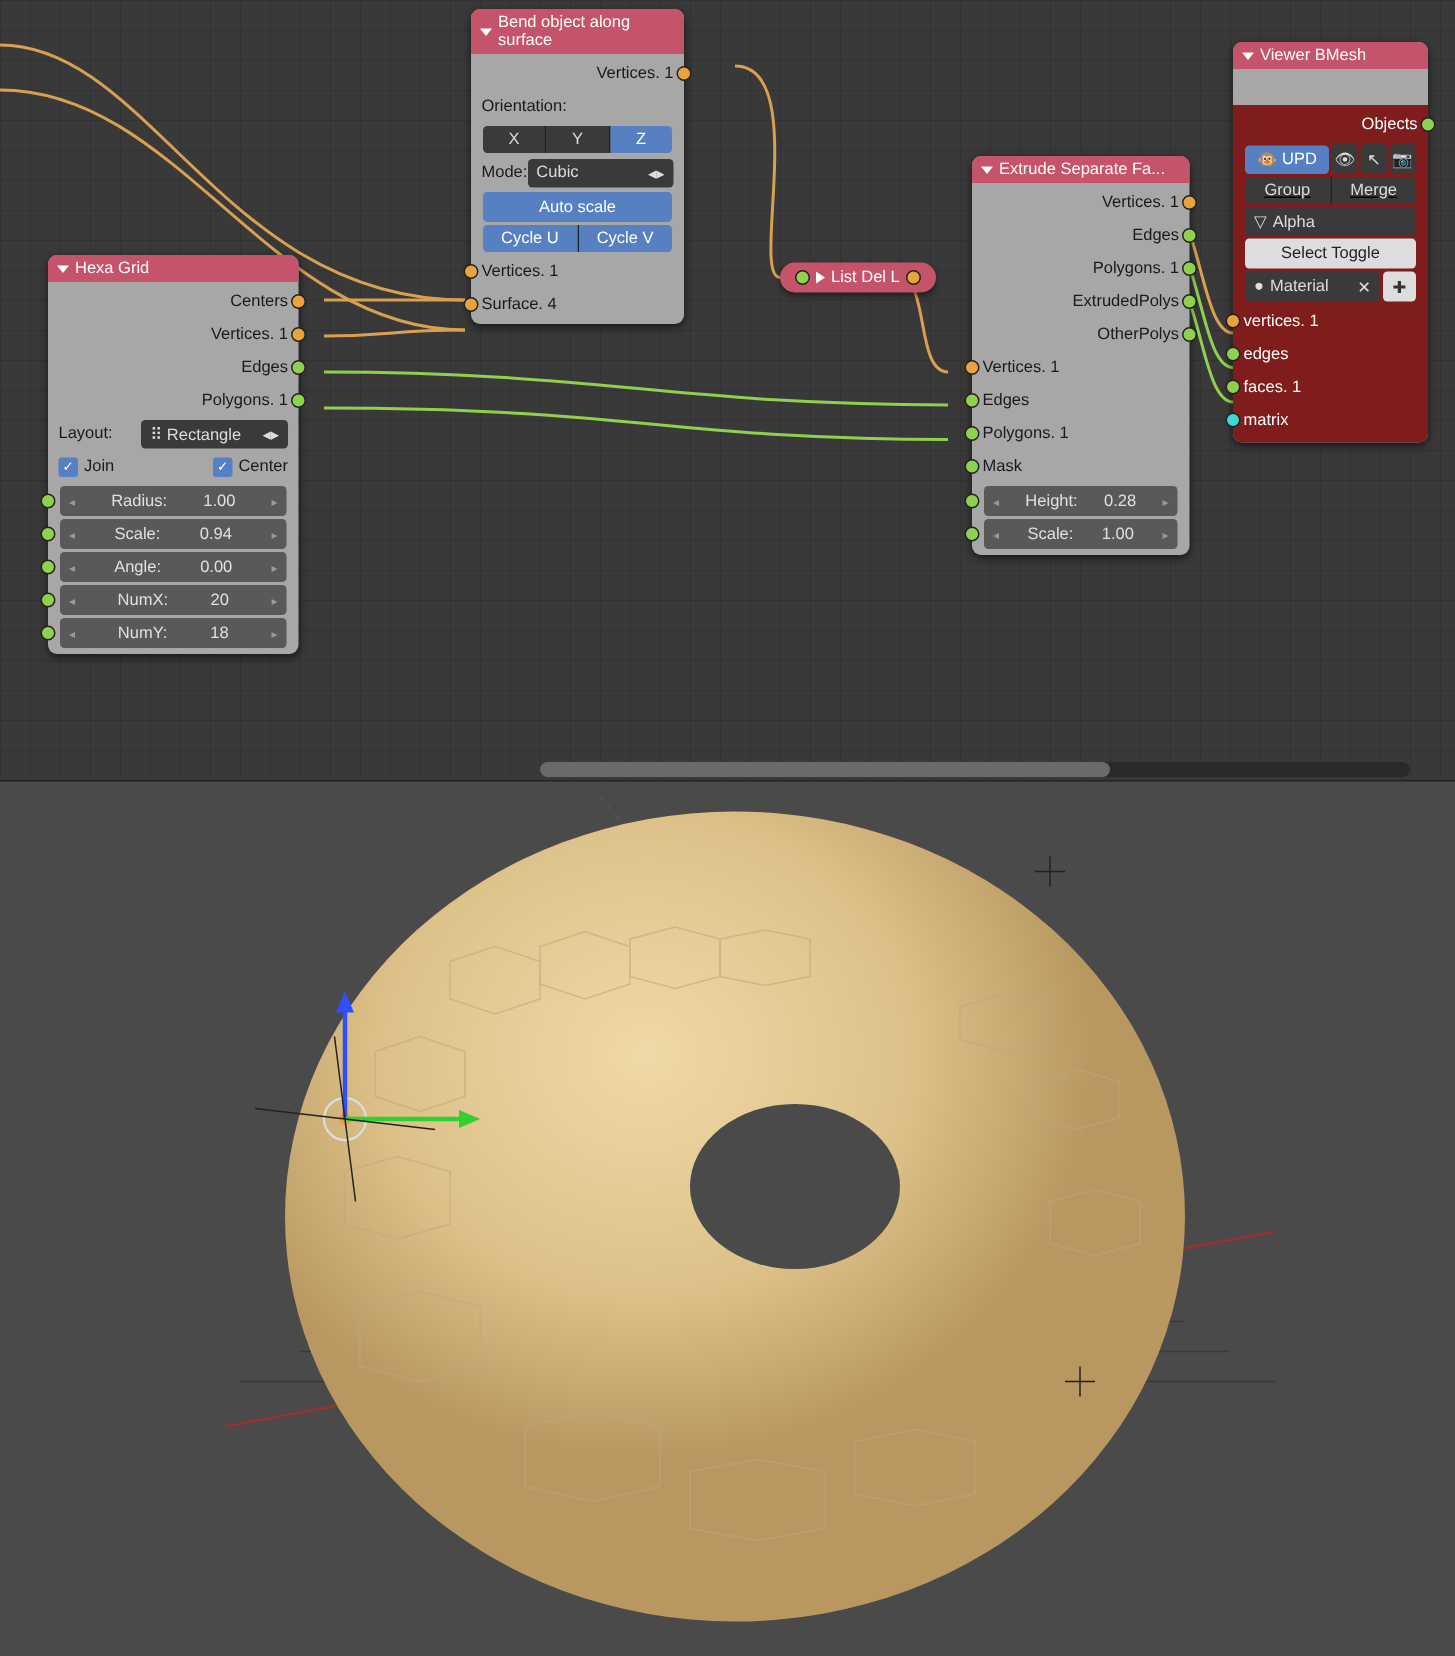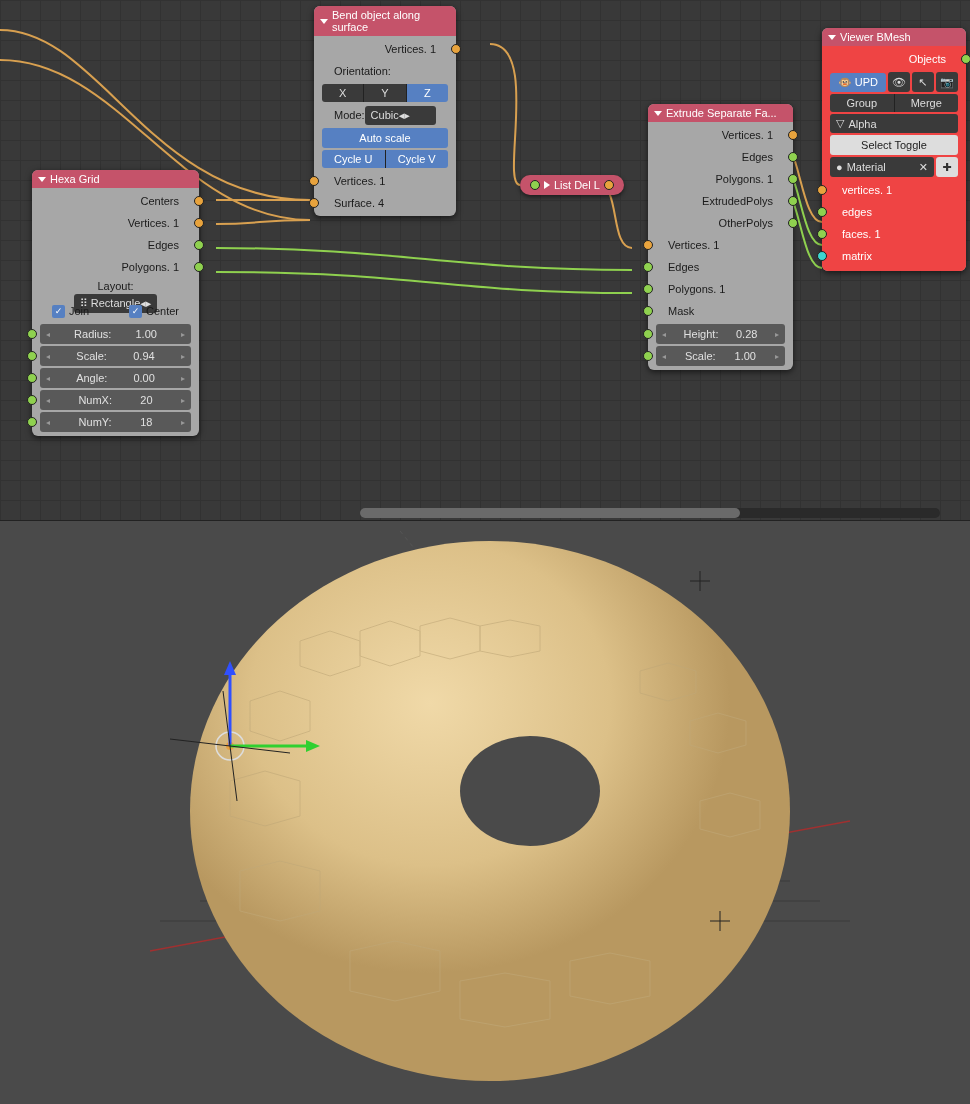--- a/index.html
+++ b/index.html
@@ -5,51 +5,51 @@
 * { margin: 0; padding: 0; box-sizing: border-box; font-family: sans-serif; font-size: 11px; }
 body { background: #393939; width: 970px; height: 1104px; position: relative; overflow: hidden; }
 .node-editor { width: 970px; height: 520px; background: #393939; position: relative; background-image: 
   linear-gradient(#323232 1px, transparent 1px),
   linear-gradient(90deg, #323232 1px, transparent 1px);
   background-size: 20px 20px; }
 .node { position: absolute; background: #a7a7a7; border-radius: 6px; box-shadow: 0 2px 6px rgba(0,0,0,0.6); }
 .node-header { background: #c5536a; color: #fff; padding: 3px 6px; border-radius: 6px 6px 0 0; display:flex; align-items:center; gap:4px; font-size:12px;}
 .node-header .tri { width:0;height:0;border-left:4px solid transparent;border-right:4px solid transparent;border-top:5px solid #fff;}
 .node-body { padding: 2px 0; }
-.row { display:flex; align-items:center; justify-content:space-between; padding:2px 20px; height:22px; color:#1a1a1a; position:relative;}
+.row { display:flex; align-items:center; justify-content:space-between; padding:2px 7px; height:22px; color:#1a1a1a; position:relative;}
 .row.right { justify-content:flex-end; }
 .row.left { justify-content:flex-start; }
 .socket { width:10px;height:10px;border-radius:50%; position:absolute; top:50%; transform:translateY(-50%); border:1px solid #222;}
 .socket.out { right:-5px; }
 .socket.in { left:-5px; }
 .s-orange { background:#e8a33d; }
 .s-green { background:#8fd14f; }
 .s-cyan { background:#3dd6d0; }
 .numfield { background:#595959; color:#e0e0e0; border-radius:3px; padding:2px 6px; display:flex; justify-content:space-between; align-items:center; margin:2px 8px; height:20px; font-size:11px;}
 .numfield .arrow { color:#999; font-size:8px; }
 .btn-row { display:flex; gap:0; margin:2px 8px; }
 .btn-row .btn { flex:1; background:#3a3a3a; color:#ddd; text-align:center; padding:3px 0; font-size:11px; border-right:1px solid #222;}
 .btn-row .btn.active { background:#5680c2; color:#fff; }
 .btn-row .btn:first-child { border-radius:3px 0 0 3px; }
 .btn-row .btn:last-child { border-radius:0 3px 3px 0; border-right:none;}
 .widebtn { background:#5680c2; color:#fff; text-align:center; padding:4px; margin:2px 8px; border-radius:3px; font-size:11px;}
-.dropdown { background:#3a3a3a; color:#ddd; padding:3px 6px; margin:2px 8px; border-radius:3px; display:flex; align-items:center; font-size:11px;}
+.dropdown { background:#3a3a3a; color:#ddd; padding:3px 6px; margin:2px 8px; border-radius:3px; display:flex; justify-content:space-between; align-items:center; font-size:11px;}
 .check { width:13px; height:13px; background:#5680c2; border-radius:2px; display:inline-flex; align-items:center; justify-content:center; color:#fff; font-size:9px; margin-right:4px;}
 .label { color:#1a1a1a; font-size:11px; }
 .small-node { position:absolute; background:#c5536a; border-radius:12px; padding:4px 10px; display:flex; align-items:center; gap:4px; color:#fff; box-shadow:0 2px 4px rgba(0,0,0,0.5);}
 .small-node .tri2 { width:0;height:0;border-top:4px solid transparent;border-bottom:4px solid transparent;border-left:6px solid #fff;}
-.orange-body { background:#ef4444; }
+.orange-body { background:#7f1d1d;margin-top:24px; }
 .orange-body .row { color:#fff; }
 .icon-btn { width:22px;height:20px; background:#3a3a3a; border-radius:3px; display:inline-flex;align-items:center;justify-content:center;color:#ddd;font-size:11px;}
 .icon-row { display:flex; gap:2px; margin:2px 8px; align-items:center;}
 .pill-btn { background:#5680c2; color:#fff; padding:3px 8px; border-radius:3px; font-size:11px; display:flex;align-items:center;gap:3px;}
 .wire { position:absolute; pointer-events:none; }
 .viewport { width:970px; height:584px; background:#4a4a4a; position:relative; border-top:1px solid #222;}
 .viewport svg { position:absolute; top:0; left:0;}
-.two-btn { display:flex; margin:2px 8px;}
+.two-btn { display:flex; margin:2px 8px;text-decoration:underline;}
 .two-btn .b{flex:1;background:#3a3a3a;color:#ddd;text-align:center;padding:3px;font-size:11px;}
 .two-btn .b:first-child{border-radius:3px 0 0 3px;border-right:1px solid #222;}
 .two-btn .b:last-child{border-radius:0 3px 3px 0;}
 .white-btn{background:#ddd;color:#222;text-align:center;padding:4px;margin:2px 8px;border-radius:3px;font-size:11px;}
 .dark-row{background:#3a3a3a;color:#ddd;margin:2px 8px;padding:3px 6px;border-radius:3px;display:flex;align-items:center;gap:4px;font-size:11px;}
 .scrollbar{position:absolute;bottom:2px;left:360px;width:580px;height:10px;background:#2a2a2a;border-radius:5px;}
 .scrollbar .thumb{position:absolute;left:0;width:380px;height:10px;background:#6a6a6a;border-radius:5px;}
 </style>
 </head>
 <body>
@@ -85,21 +85,21 @@
           <span class="socket out s-orange"></span>
         </div>
     <div class="row right">
           <span>Edges</span>
           <span class="socket out s-green"></span>
         </div>
     <div class="row right">
           <span>Polygons. 1</span>
           <span class="socket out s-green"></span>
         </div>
-    <div class="row" style="gap:2px;flex-direction:column;">
+    <div class="row" style="gap:19px;">
       <span class="label">Layout:</span>
       <div class="dropdown" style="flex:1;margin:0;">
             <span>⠿ <span>Rectangle</span></span>
             <span>◂▸</span>
           </div>
     </div>
     <div class="row">
       <span style="display:flex;align-items:center;">
             <span class="check">✓</span>
             <span class="label">Join</span>
@@ -261,21 +261,21 @@
           <div class="numfield">
             <span class="arrow">◂</span>
             <span>Scale:</span>
             <span>1.00</span>
             <span class="arrow">▸</span>
           </div>
         </div>
   </div>
 </div>
 
-<div class="node" style="left:822px;top:28px;width:144px;">
+<div class="node" style="left:822px;top:28px;width:130px;">
   <div class="node-header">
         <span class="tri"></span>
         <span>Viewer BMesh</span>
       </div>
   <div class="node-body orange-body" style="border-radius:0 0 6px 6px;padding-bottom:4px;">
     <div class="row right">
           <span>Objects</span>
           <span class="socket out s-green"></span>
         </div>
     <div class="icon-row">

